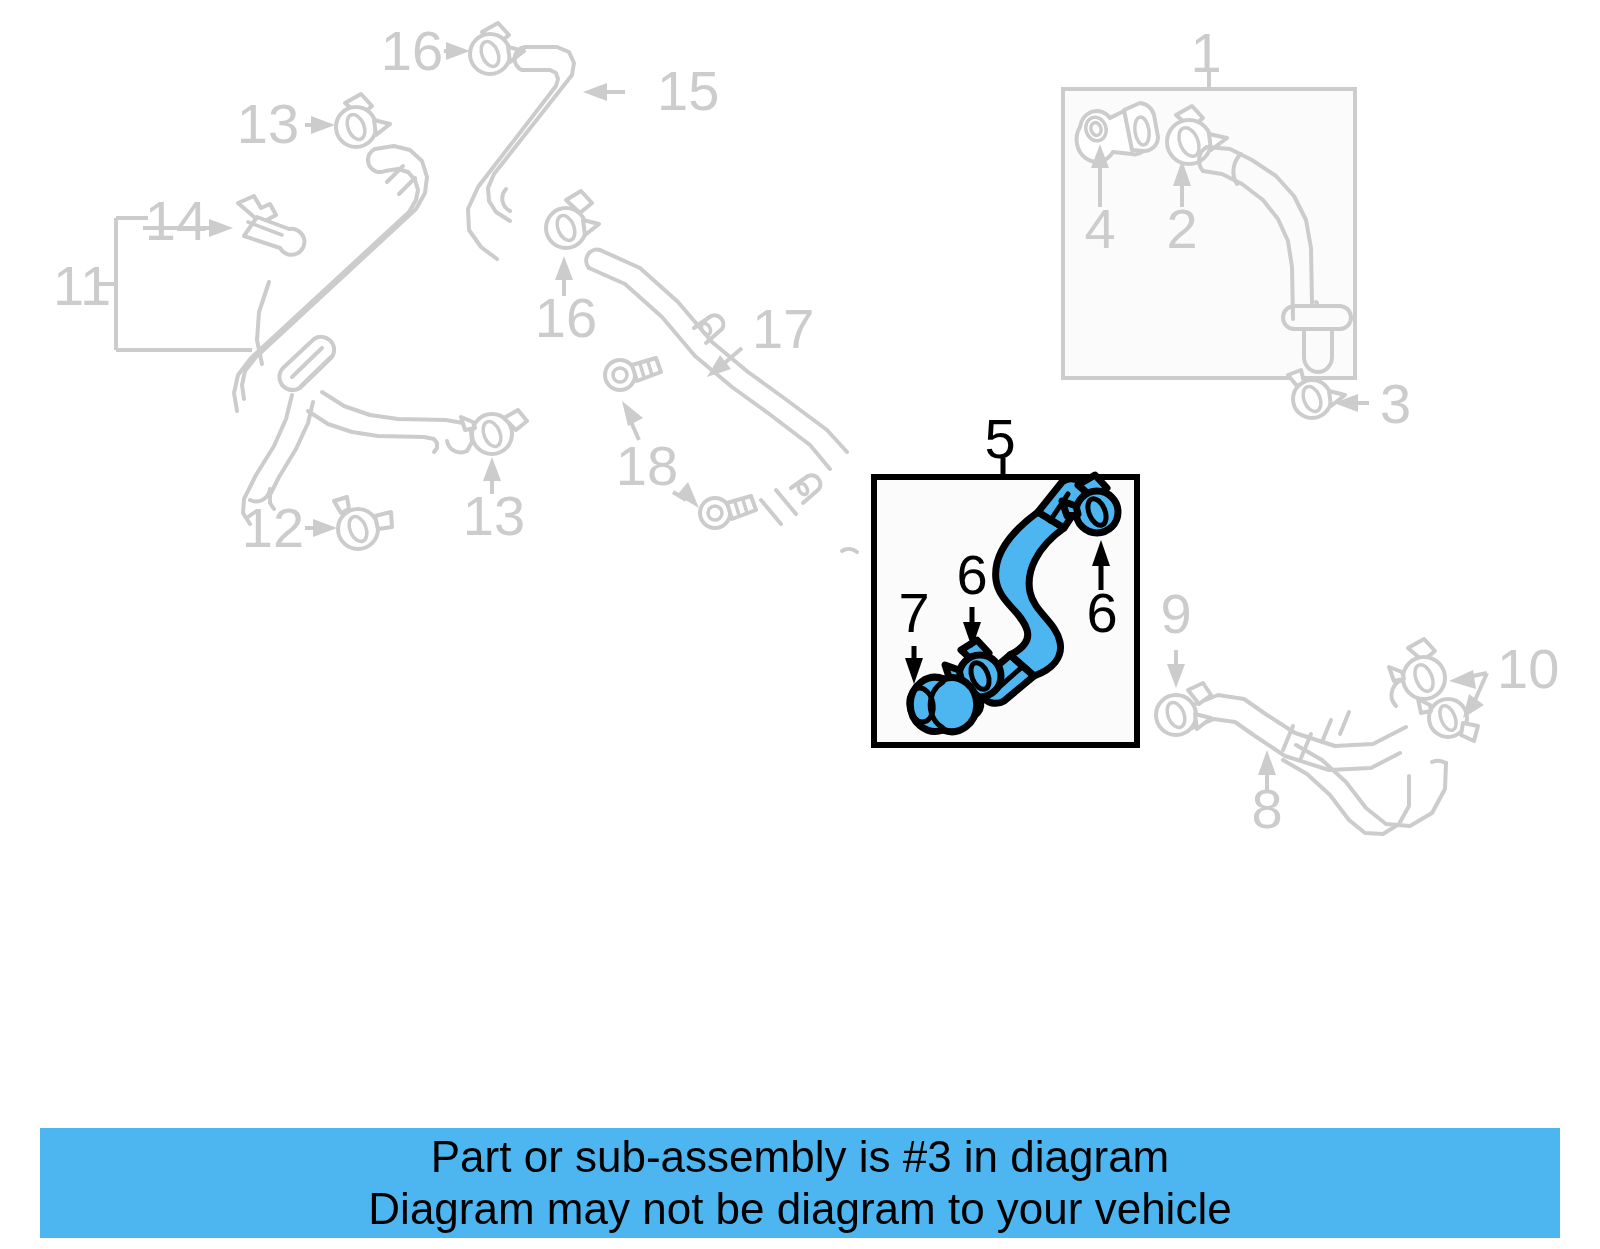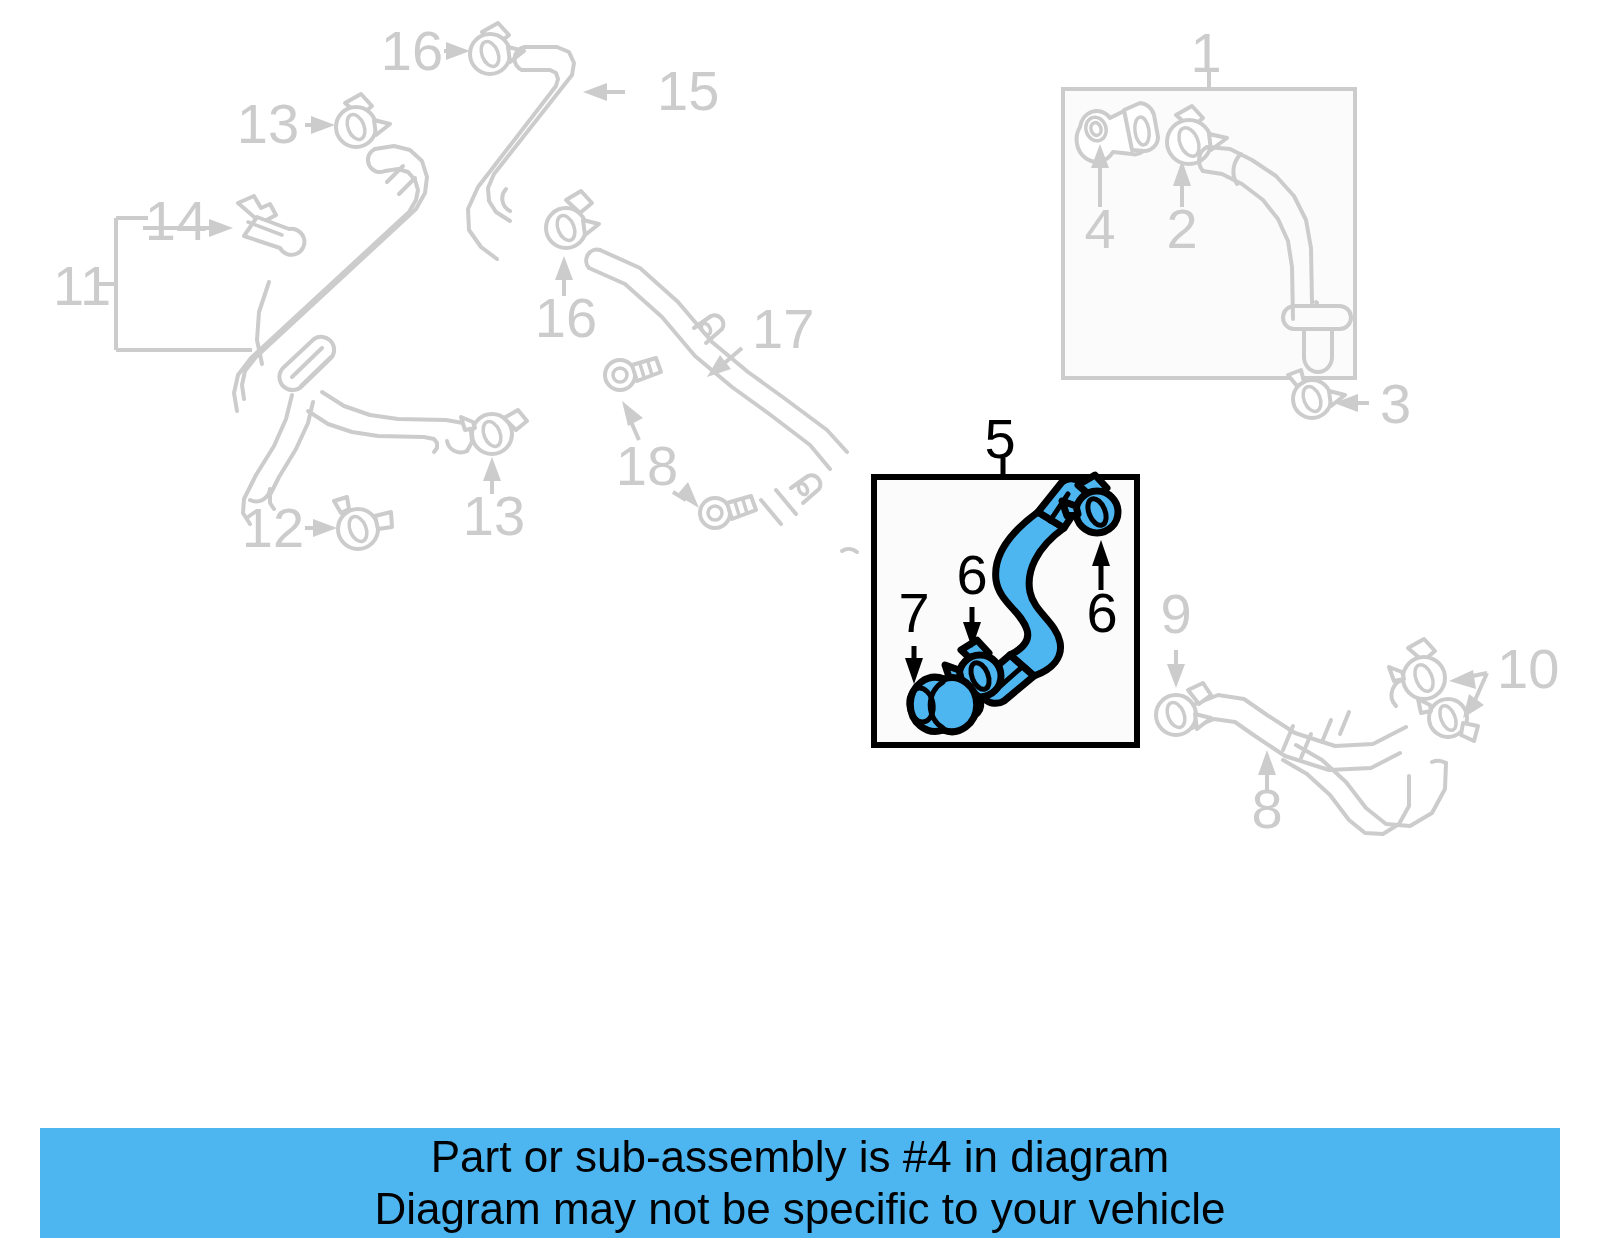--- a/index.html
+++ b/index.html
@@ -450,15 +450,15 @@
   <g>
     <line class="hi-leader" x1="914" y1="646" x2="914" y2="666"></line>
     <polygon class="hi-arrowhead" points="914,684 905,658 923,658"></polygon>
     <text class="hi-label" x="914" y="632" text-anchor="middle">7</text>
   </g>
 
 </svg>
 </div>
 
 <div class="caption-banner">
-  <div class="caption-line">Part or sub-assembly is #4 in diagram</div>
-  <div class="caption-line">Diagram may not be specific to your vehicle</div>
+  <div class="caption-line">Part or sub-assembly is #3 in diagram</div>
+  <div class="caption-line">Diagram may not be diagram to your vehicle</div>
 </div>
 
 </body></html>

